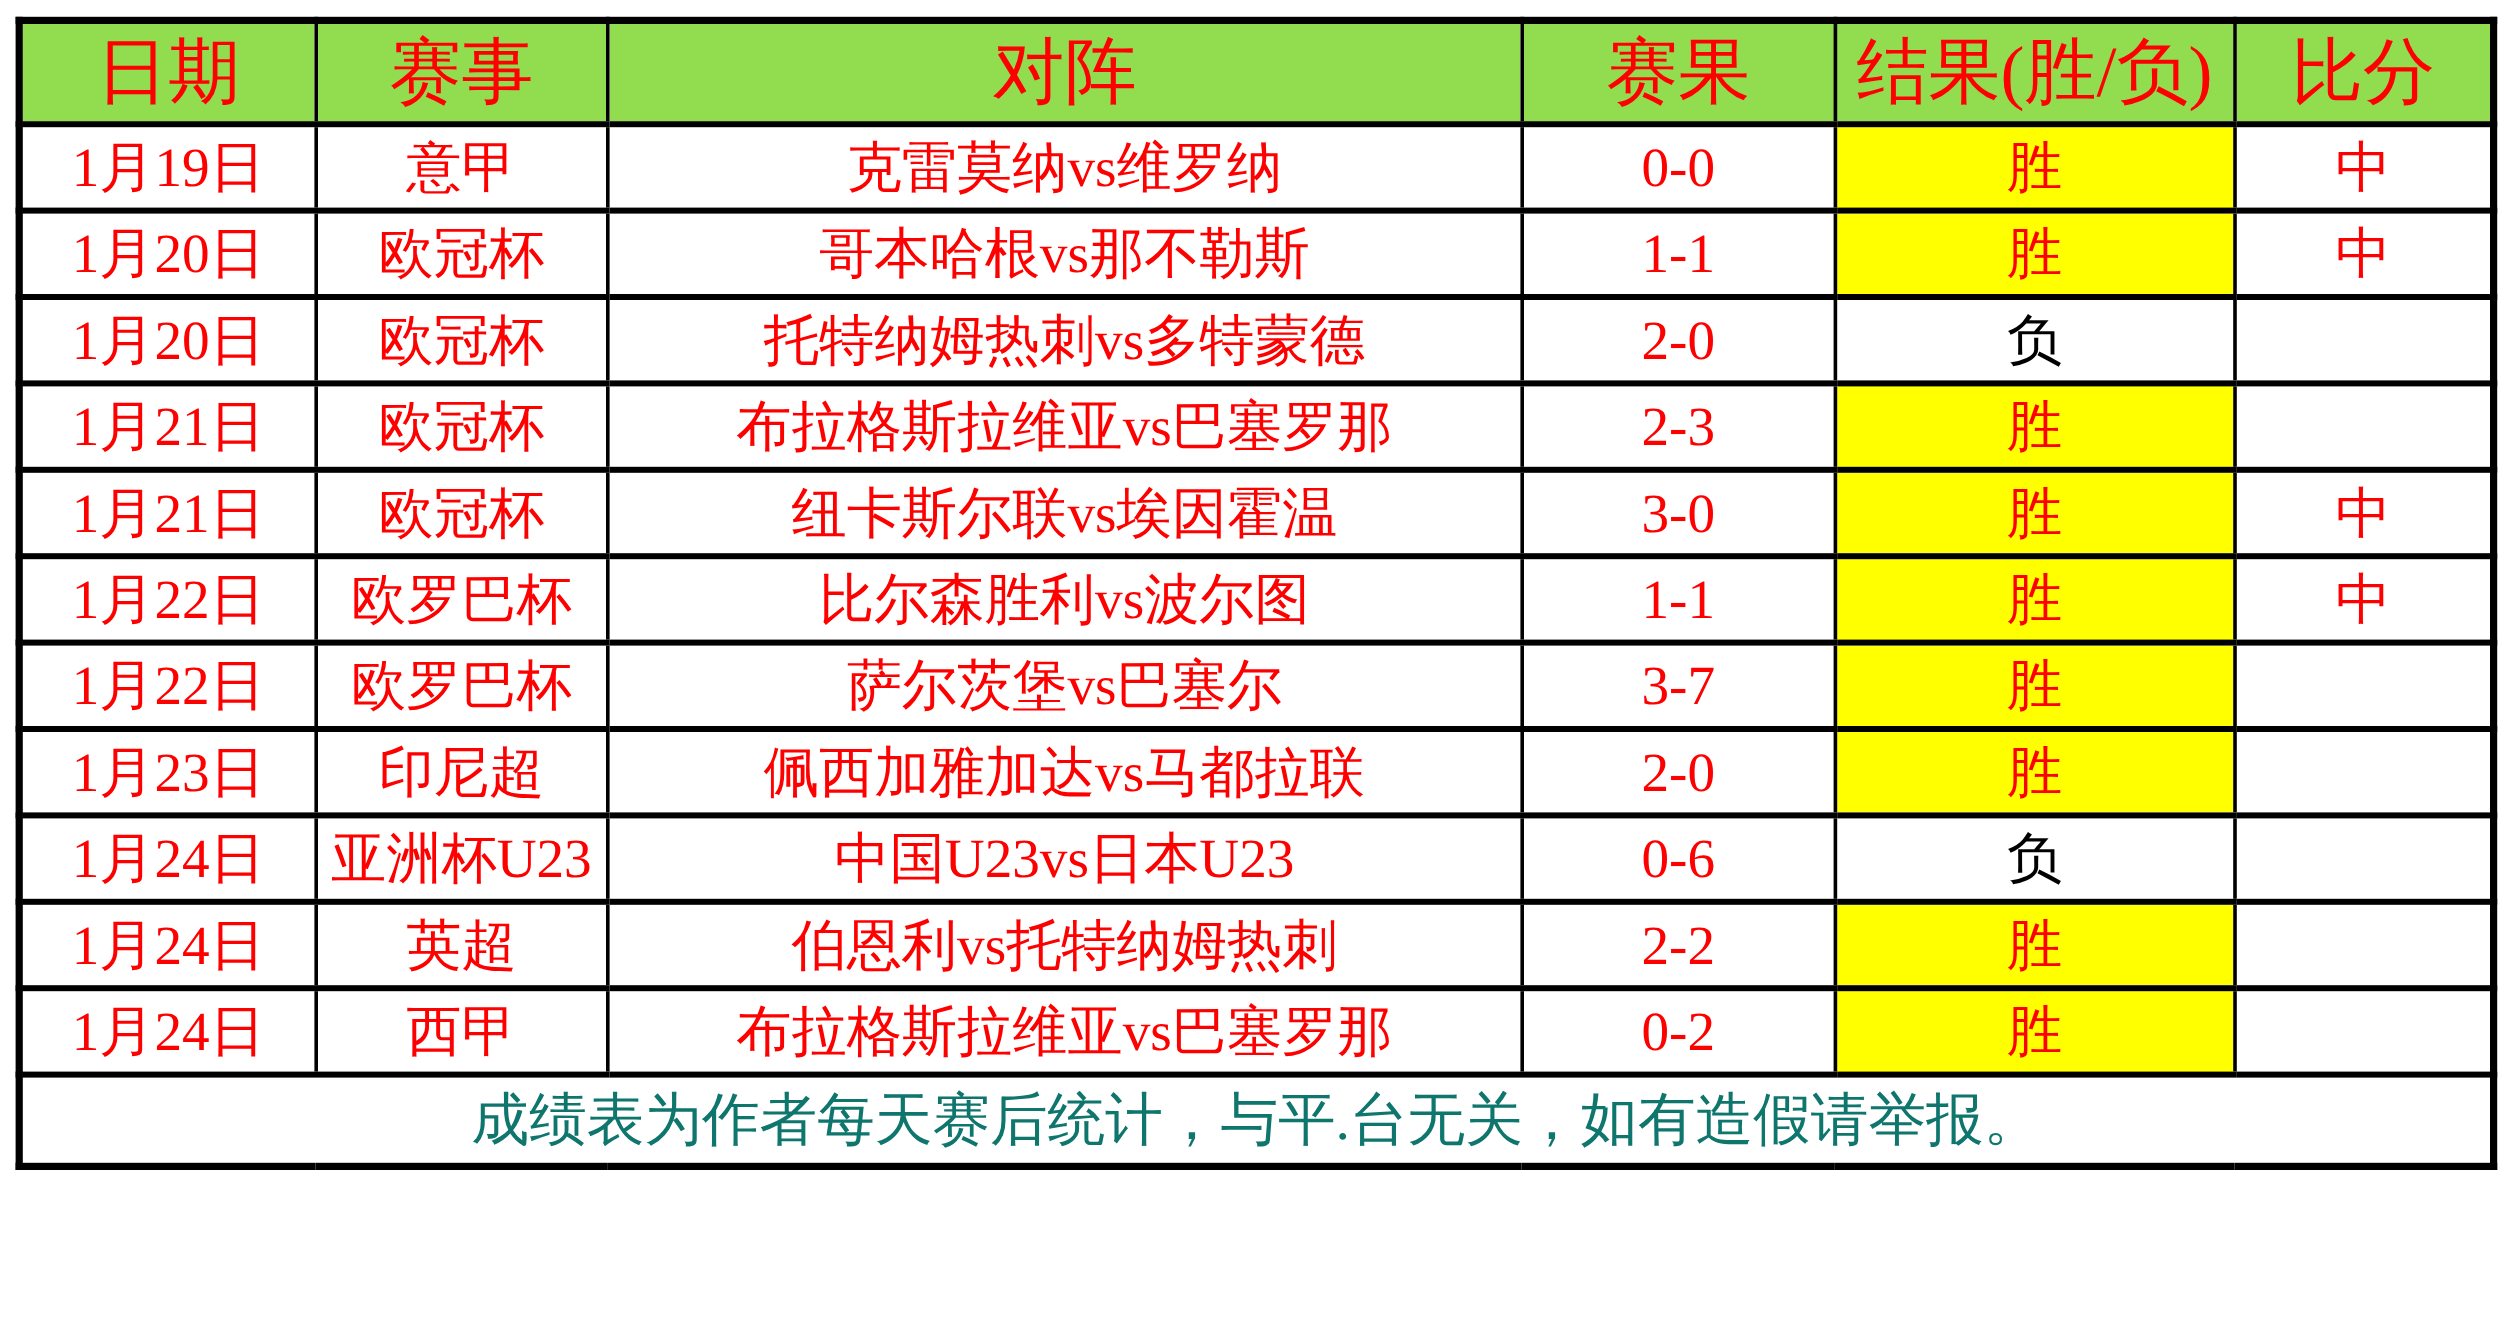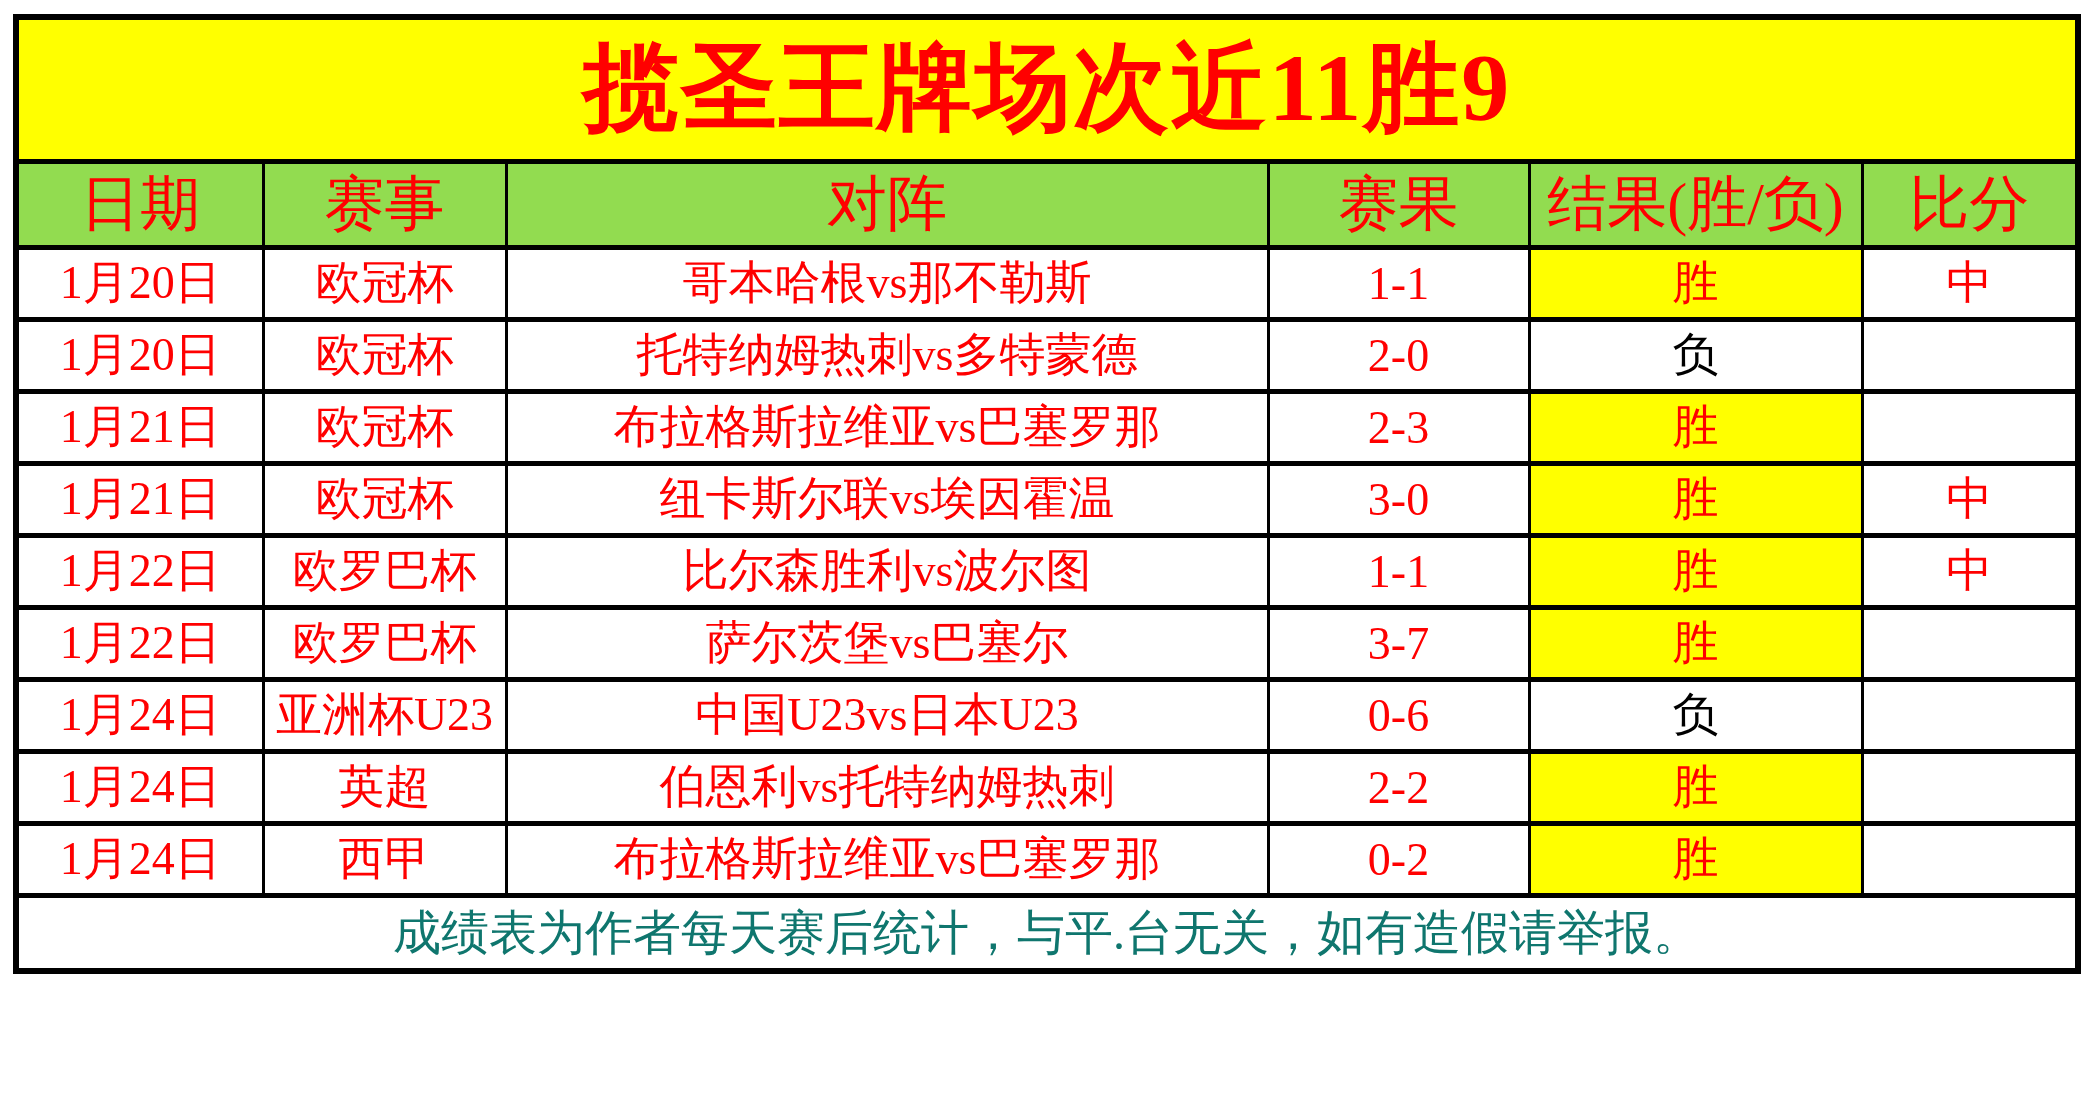--- a/index.html
+++ b/index.html
@@ -62,33 +62,38 @@
   <table class="results">
     <colgroup>
       <col style="width:247px">
       <col style="width:243px">
       <col style="width:762px">
       <col style="width:261px">
       <col style="width:333px">
       <col style="width:216px">
     </colgroup>
     <thead>
-      <tr class="title-row">
-        <td colspan="6" class="title-cell">揽圣王牌场次近11胜9</td>
-      </tr>
       <tr class="head-row">
         <th>日期</th>
         <th>赛事</th>
         <th>对阵</th>
         <th>赛果</th>
         <th>结果(胜/负)</th>
         <th>比分</th>
       </tr>
     </thead>
     <tbody id="rows">
+  <tr class="data-row">
+    <td class="c-date">1月19日</td>
+    <td class="c-league">意甲</td>
+    <td class="c-match">克雷莫纳vs维罗纳</td>
+    <td class="c-score">0-0</td>
+    <td class="c-result win">胜</td>
+    <td class="c-mark">中</td>
+  </tr>
 
   <tr class="data-row">
     <td class="c-date">1月20日</td>
     <td class="c-league">欧冠杯</td>
     <td class="c-match">哥本哈根vs那不勒斯</td>
     <td class="c-score">1-1</td>
     <td class="c-result win">胜</td>
     <td class="c-mark">中</td>
   </tr>
 
@@ -130,20 +135,28 @@
 
   <tr class="data-row">
     <td class="c-date">1月22日</td>
     <td class="c-league">欧罗巴杯</td>
     <td class="c-match">萨尔茨堡vs巴塞尔</td>
     <td class="c-score">3-7</td>
     <td class="c-result win">胜</td>
     <td class="c-mark"></td>
   </tr>
 
+  <tr class="data-row">
+    <td class="c-date">1月23日</td>
+    <td class="c-league">印尼超</td>
+    <td class="c-match">佩西加雅加达vs马都拉联</td>
+    <td class="c-score">2-0</td>
+    <td class="c-result win">胜</td>
+    <td class="c-mark"></td>
+  </tr>
 
   <tr class="data-row">
     <td class="c-date">1月24日</td>
     <td class="c-league">亚洲杯U23</td>
     <td class="c-match">中国U23vs日本U23</td>
     <td class="c-score">0-6</td>
     <td class="c-result loss">负</td>
     <td class="c-mark"></td>
   </tr>
 

